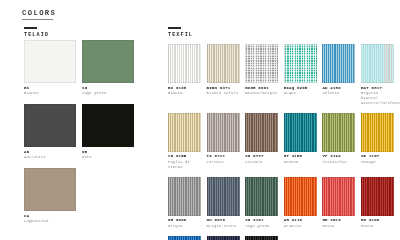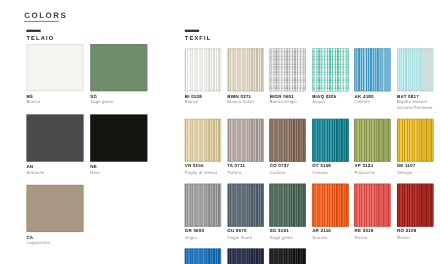--- a/index.html
+++ b/index.html
@@ -3,21 +3,21 @@
 <meta charset="utf-8">
 <style>
   html,body{margin:0;padding:0;}
   body{
     width:400px;height:240px;
     background:#ffffff;
     font-family:"Liberation Sans", sans-serif;
     overflow:hidden;
     -webkit-font-smoothing:antialiased;
   }
-  .page{position:relative;width:400px;height:229px;}
+  .page{position:relative;width:400px;height:229px;font-family:Liberation Mono, monospace;}
 
   
   .left{position:absolute;left:0;top:0;width:158px;height:240px;}
   .page-title{
     position:absolute;left:22px;top:9px;
     font-size:7.2px;letter-spacing:1.4px;font-weight:700;
     color:#3d3d3d;text-transform:uppercase;
   }
   .title-rule{
     position:absolute;left:22px;top:19px;width:31px;height:1px;background:#8a8a8a;

